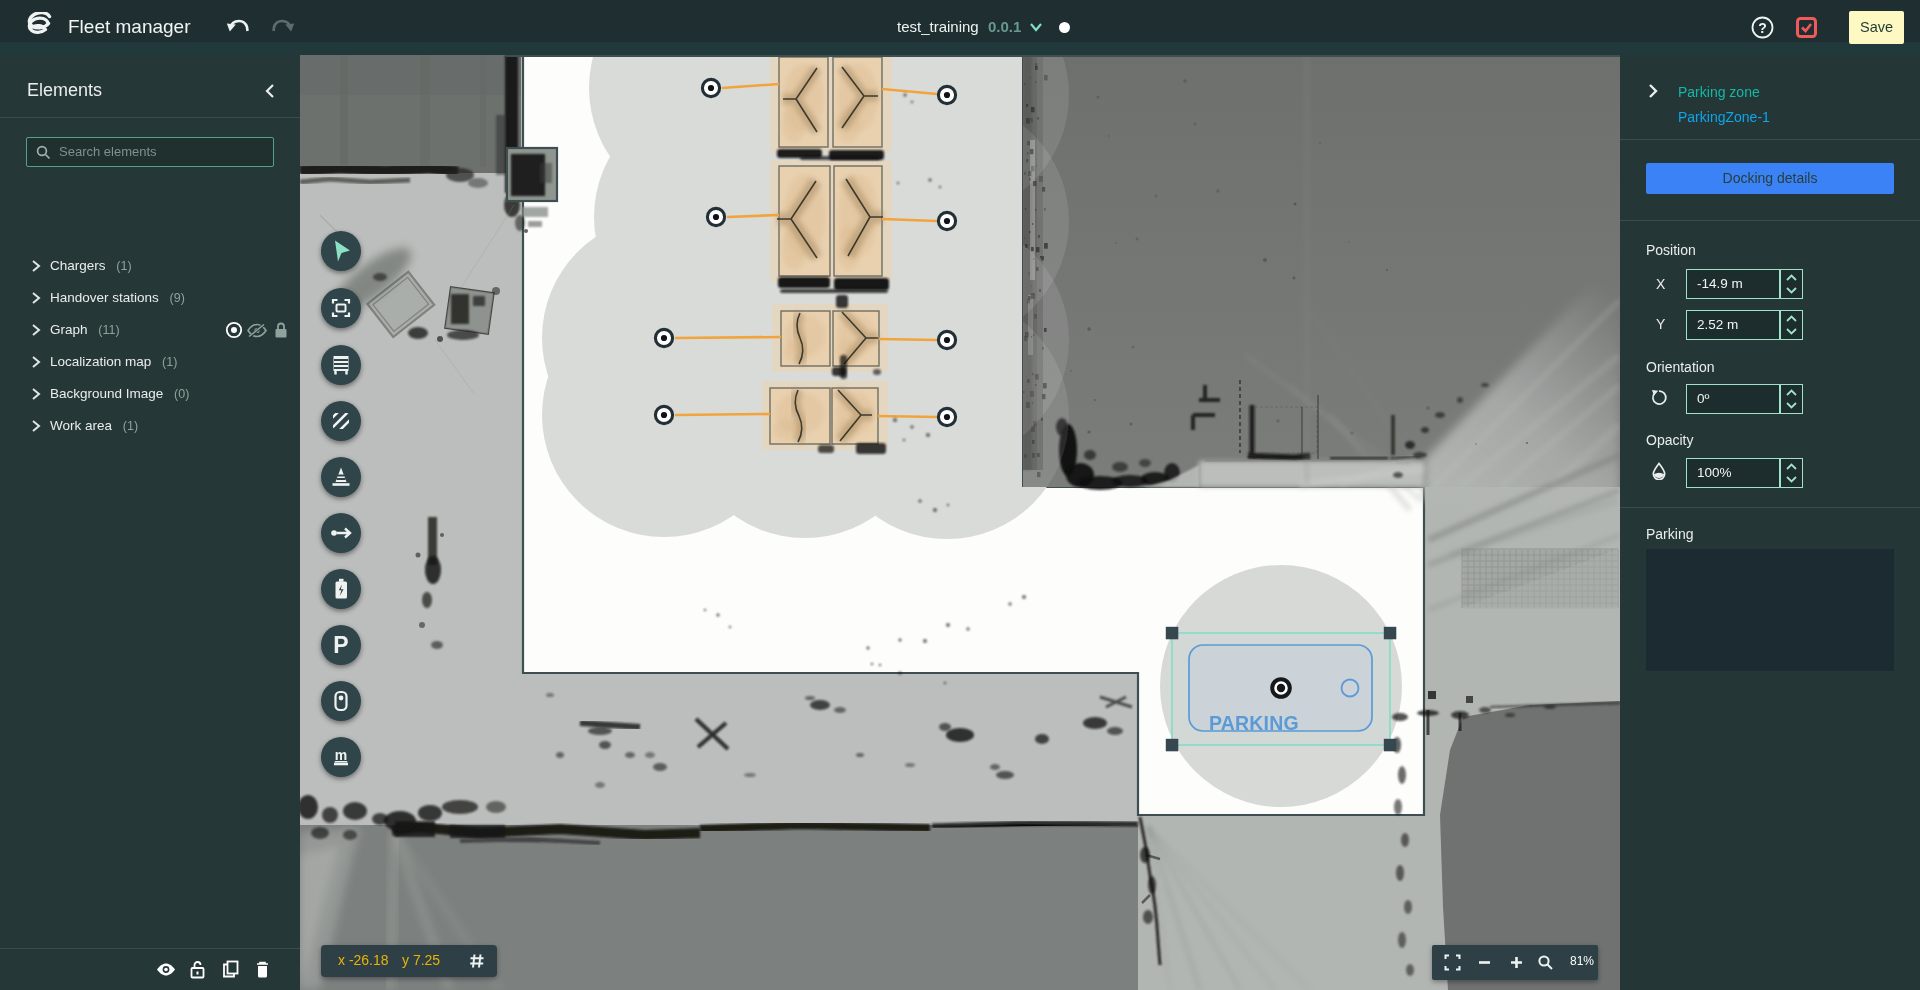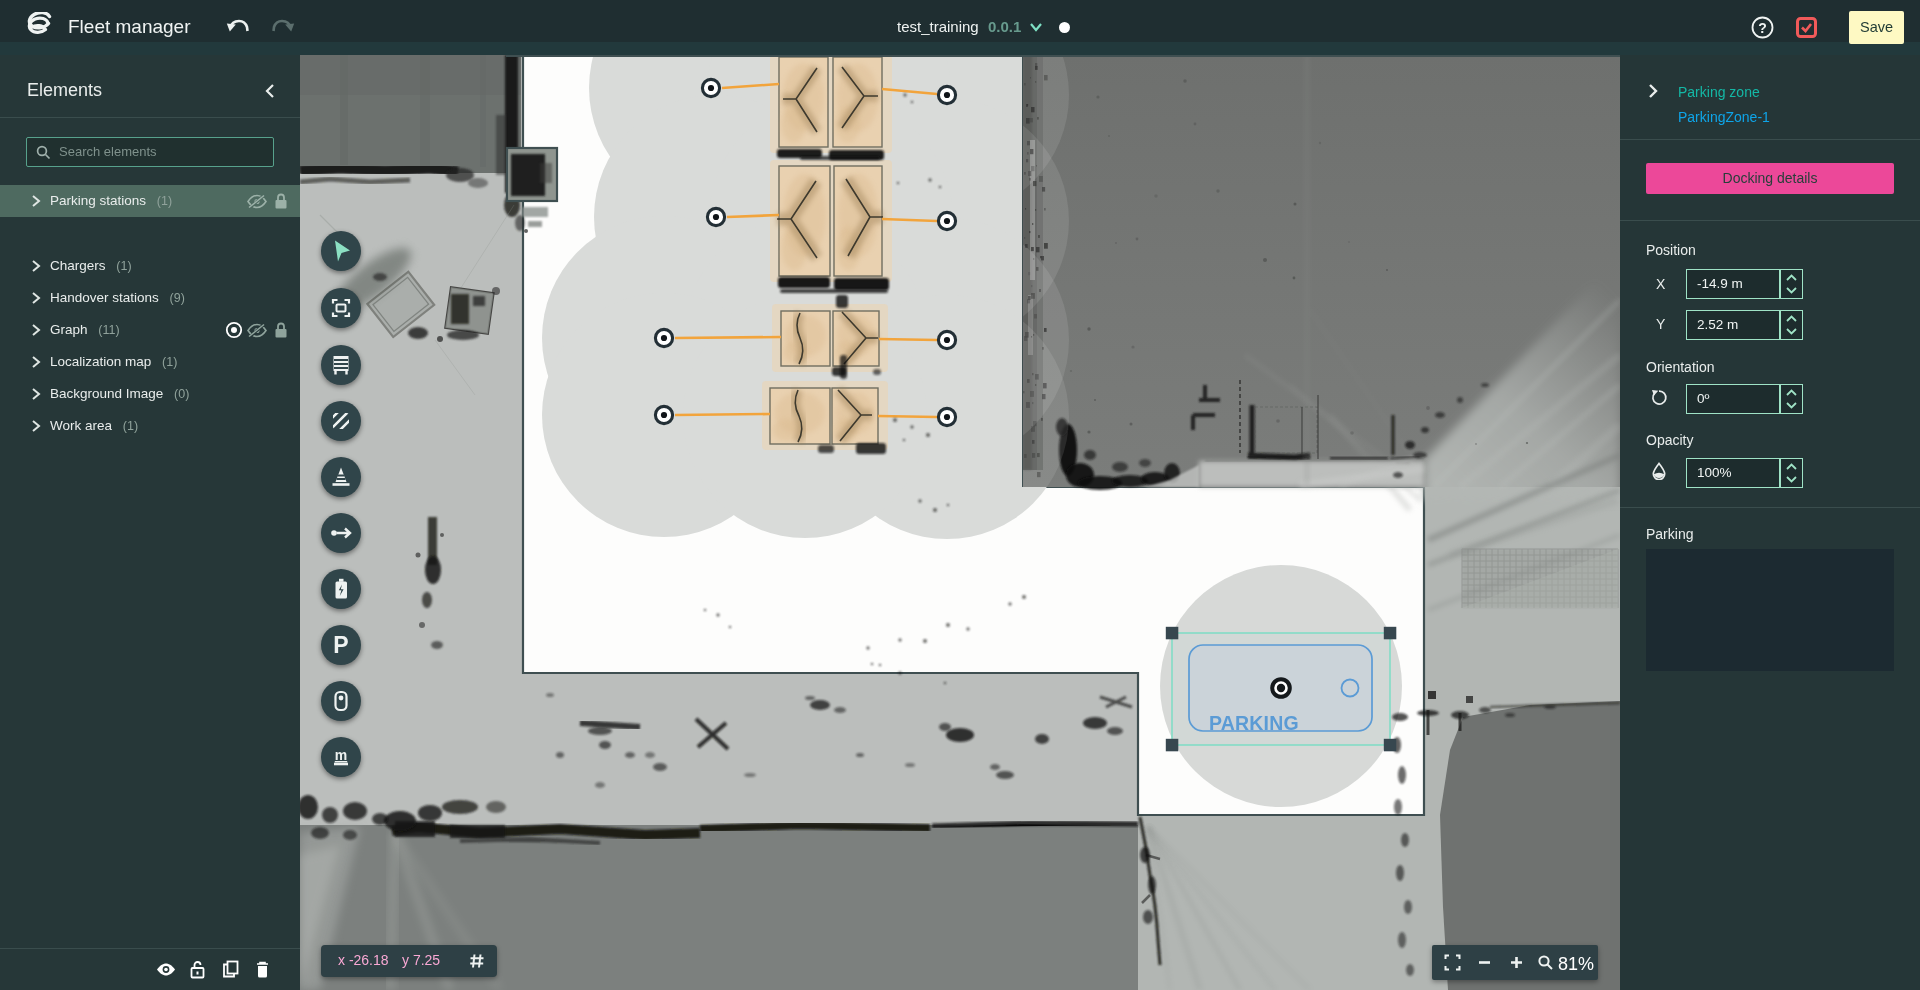--- a/index.html
+++ b/index.html
@@ -29,21 +29,21 @@
   .row .cnt{color:#90a29b;font-size:12.5px;margin-left:7px;}
   #rowsel{background:#4e6a60;}
   .ricons{position:absolute;top:8px;}
   
   #sfoot{position:absolute;left:0;top:893px;width:300px;height:42px;border-top:1px solid #3a4d4d;}
   
   #rpanel{position:absolute;left:1620px;top:55px;width:300px;height:935px;background:#253637;z-index:40;}
   #rp-chev{position:absolute;left:26px;top:28px;}
   #rp-type{position:absolute;left:58px;top:29px;color:#14b8a6;font-size:14px;}
   #rp-name{position:absolute;left:58px;top:54px;color:#0ea5e9;font-size:14px;text-align:right;}
-  #dockbtn{position:absolute;left:26px;top:108px;width:248px;height:31px;background:#ec4899;
+  #dockbtn{position:absolute;left:26px;top:108px;width:248px;height:31px;background:#3b82f6;
      color:#273f3a;font-size:14px;text-align:center;line-height:31px;border-radius:2px;}
   .rlab{position:absolute;left:26px;color:#e9edec;font-size:14px;}
   .rinput{position:absolute;left:66px;width:82px;height:28px;background:#1d2c2d;
      border:1px solid #9fe3c6;color:#f0f4f3;font-size:13.5px;line-height:28px;padding-left:10px;}
   .rspin{position:absolute;left:160px;width:21px;height:28px;background:#1d2c2d;
      border:1px solid #9fe3c6;border-left:1px solid #9fe3c6;}
   .rowico{position:absolute;left:30px;width:18px;height:18px;}
   #comments{position:absolute;left:26px;top:494px;width:248px;height:122px;background:#1c2a31;}
   
   #canvas{position:absolute;left:300px;top:55px;width:1320px;height:935px;background:#bbbebc;z-index:10;}
@@ -545,36 +545,20 @@
     </svg>
   <div class="hr" style="top:62px"></div>
   <div id="searchbox">
     <svg class="abs" style="left:9px;top:7px" width="15" height="15" viewBox="0 0 15 15">
         <circle cx="6" cy="6" r="4.4" fill="none" stroke="#9fb0ab" stroke-width="1.7"></circle>
         <path d="M9.5 9.5 L13.5 13.5" stroke="#9fb0ab" stroke-width="1.7"></path>
       </svg>
     <span>Search elements</span>
   </div>
 
-  <div class="row" id="rowsel" style="top:130px">
-    <svg class="chev" width="12" height="14" viewBox="0 0 12 14">
-        <path d="M3 2 L9 7 L3 12" fill="none" stroke="#dfe6e3" stroke-width="2"></path>
-      </svg>
-    <span class="lab">Parking stations <span class="cnt">(1)</span></span>
-    <svg class="ricons" style="left:246px" width="22" height="17" viewBox="0 0 22 17">
-        <path d="M2 8.5 C5 4 9 2.5 11 2.5 C13 2.5 17 4 20 8.5 C17 13 13 14.5 11 14.5 C9 14.5 5 13 2 8.5 Z" fill="none" stroke="#9cb1a8" stroke-width="1.6"></path>
-        <circle cx="11" cy="8.5" r="2.6" fill="#9cb1a8"></circle>
-        <path d="M3.5 15 L18.5 2" stroke="#4e6a60" stroke-width="3"></path>
-        <path d="M3 14.5 L18 2.5" stroke="#9cb1a8" stroke-width="1.6"></path>
-      </svg>
-    <svg class="ricons" style="left:274px" width="14" height="17" viewBox="0 0 14 17">
-        <rect x="1.5" y="7" width="11" height="8.5" rx="1" fill="#9cb1a8"></rect>
-        <path d="M4 7 V4.5 a3 3 0 0 1 6 0 V7" fill="none" stroke="#9cb1a8" stroke-width="1.8"></path>
-      </svg>
-  </div>
   <div class="row" style="top:195px">
       <svg class="chev" width="12" height="14" viewBox="0 0 12 14">
         <path d="M3 2 L9 7 L3 12" fill="none" stroke="#dfe6e3" stroke-width="2"></path>
       </svg>
       <span class="lab">Chargers <span class="cnt">(1)</span></span>
     </div>
   <div class="row" style="top:227px">
       <svg class="chev" width="12" height="14" viewBox="0 0 12 14">
         <path d="M3 2 L9 7 L3 12" fill="none" stroke="#dfe6e3" stroke-width="2"></path>
       </svg>
@@ -685,21 +669,21 @@
   <div class="hr" style="top:452px"></div>
   <div class="rlab" style="top:471px">Parking</div>
   <div id="comments"></div>
 </div>
 
 <style>
 .tbtn{position:absolute;width:40px;height:40px;border-radius:50%;background:#30454a;
   box-shadow:0 2px 5px rgba(0,0,0,0.45);z-index:20;}
 .tbtn svg{position:absolute;left:0;top:0;}
 #coordbox{position:absolute;left:321px;top:945px;width:176px;height:32px;background:#2e4045;
-  border-radius:4px;z-index:20;color:#f9a8d4;font-size:14px;box-shadow:0 2px 5px rgba(0,0,0,0.35);}
+  border-radius:4px;z-index:20;color:#eab308;font-size:14px;box-shadow:0 2px 5px rgba(0,0,0,0.35);}
 #zoombox{position:absolute;left:1432px;top:945px;width:166px;height:35px;background:#2e4045;
   border-radius:2px;z-index:20;color:#fff;box-shadow:0 2px 5px rgba(0,0,0,0.35);}
 </style>
 <div class="tbtn" style="left:321px;top:231px">
     <svg width="40" height="40" viewBox="0 0 40 40">
       <path d="M14 9.5 L29 19.5 L20.5 22 L17 30.5 Z" fill="#8ce0c3"></path>
     </svg>
   </div>
 <div class="tbtn" style="left:321px;top:288px">
     <svg width="40" height="40" viewBox="0 0 40 40">
@@ -781,14 +765,14 @@
   <svg style="position:absolute;left:44px;top:9px" width="17" height="17" viewBox="0 0 17 17">
       <path d="M3 8.5 H14" stroke="#eef2f1" stroke-width="2.6"></path>
     </svg>
   <svg style="position:absolute;left:76px;top:9px" width="17" height="17" viewBox="0 0 17 17">
       <path d="M3 8.5 H14 M8.5 3 V14" stroke="#eef2f1" stroke-width="2.6"></path>
     </svg>
   <svg style="position:absolute;left:105px;top:9px" width="17" height="17" viewBox="0 0 17 17">
       <circle cx="7" cy="7" r="4.6" fill="none" stroke="#eef2f1" stroke-width="2"></circle>
       <path d="M10.5 10.5 L15 15" stroke="#eef2f1" stroke-width="2"></path>
     </svg>
-  <span style="position:absolute;left:126px;top:9px;font-size:18px">81%</span>
+  <span style="position:absolute;left:138px;top:9px;font-size:12px">81%</span>
 </div>
 
 </body></html>

